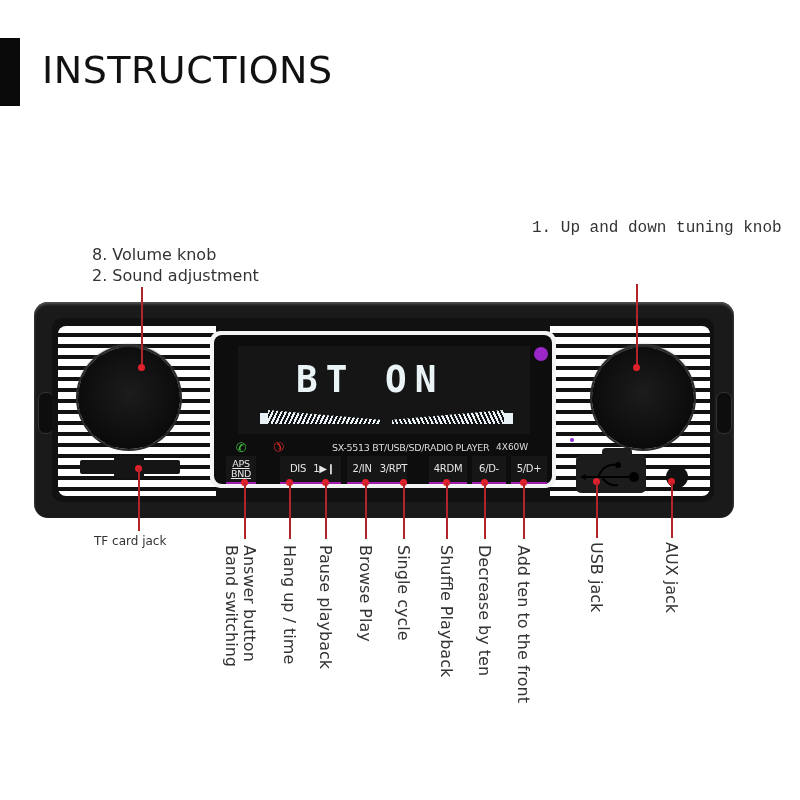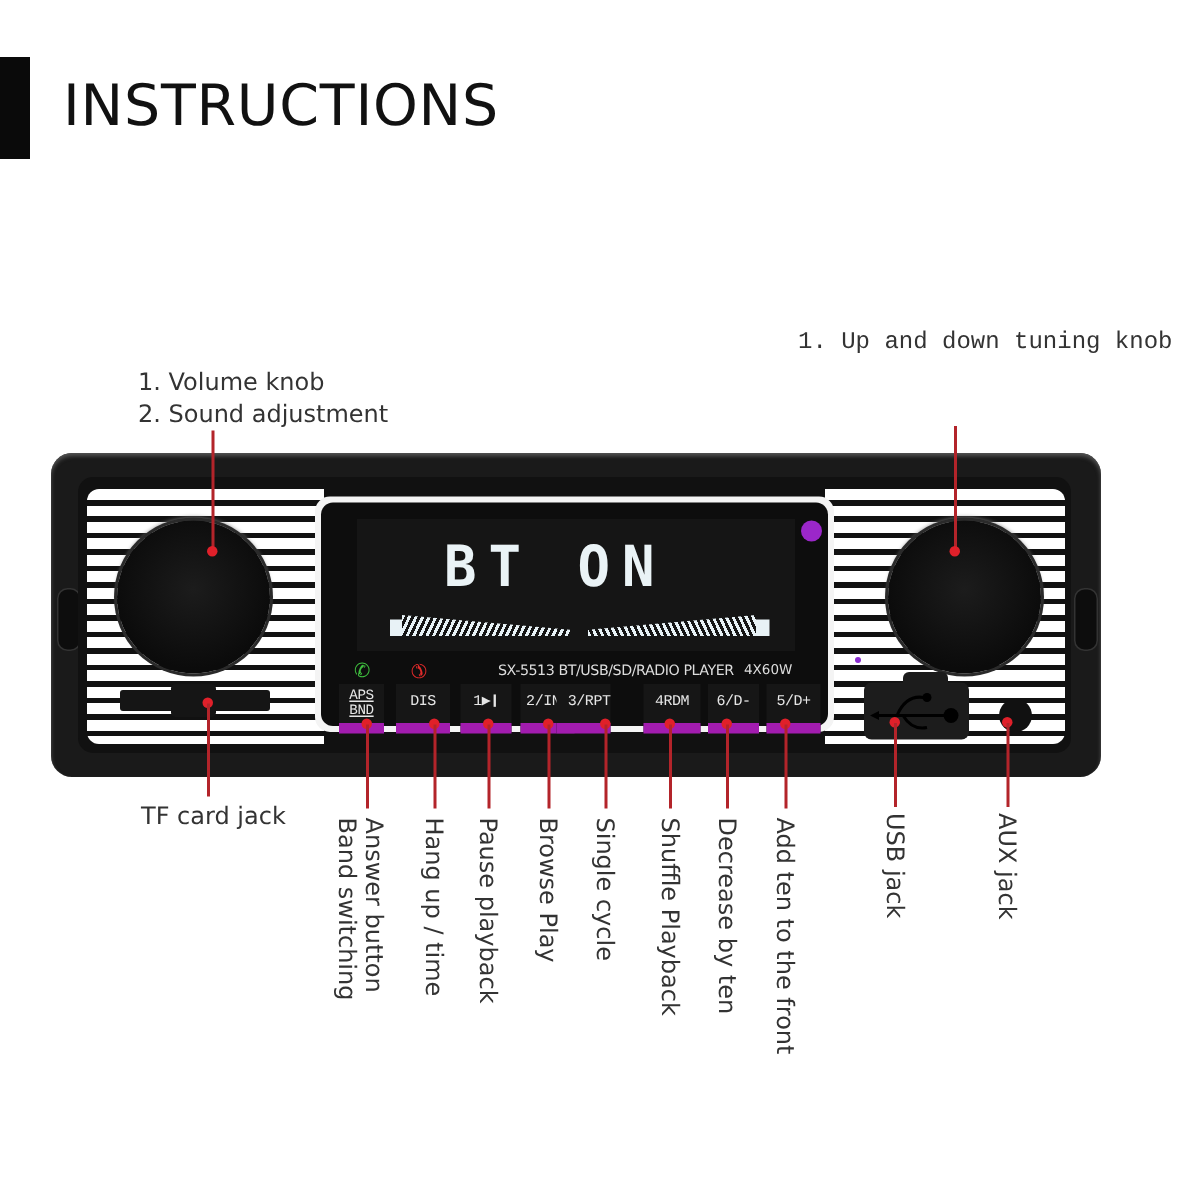--- a/index.html
+++ b/index.html
@@ -35,35 +35,35 @@
   .eq-cap-r { left:504px; top:413px; width:9px; height:11px; background:#e8f2f6; }
   .purple-led { left:534px; top:347px; width:14px; height:14px; border-radius:50%; background:#9b27c9; }
   .purple-dot { left:570px; top:438px; width:4px; height:4px; border-radius:50%; background:#8a2bd0; }
 
   .phone { font-size:13px; line-height:13px; }
   .phone-green { left:236px; top:441px; color:#3fbf3f; }
   .phone-red { left:273px; top:440px; color:#e02a2a; }
   .model-text { left:332px; top:442px; font-size:9.5px; color:#ddd; letter-spacing:-0.3px; white-space:nowrap; }
   .power-text { left:496px; top:442px; font-size:9px; color:#ddd; white-space:nowrap; }
 
-  .btn { top:456px; height:26px; background:#161616; border-bottom:7px solid #a21caf; color:#e6e6e6; font-size:10px; text-align:center; line-height:26px; white-space:nowrap; letter-spacing:-0.3px;font-family:Liberation Mono, monospace; }
+  .btn { top:456px; height:26px; background:#161616; border-bottom:2px solid #a21caf; color:#e6e6e6; font-size:10px; text-align:center; line-height:26px; white-space:nowrap; letter-spacing:-0.3px; }
   .btn-aps { line-height:10px; padding-top:3px; height:23px; font-size:9.5px; }
   .btn-aps span { display:block; text-decoration:underline; }
 
   .vlabel { writing-mode:vertical-rl; font-size:16px; color:#333; white-space:nowrap; line-height:18px; }
-  .hlabel { font-size:16px; color:#333; white-space:nowrap; }
+  .hlabel { font-size:12px; color:#333; white-space:nowrap; }
 </style>
 </head>
 <body>
 
 <div class="abs title-bar"></div>
 <div class="abs title">INSTRUCTIONS</div>
 
 <div class="abs note" style="left:92px; top:244px;">
-  <div>1. Volume knob</div>
+  <div>8. Volume knob</div>
   <div>2. Sound adjustment</div>
 </div>
 
 <div class="abs note" style="left:532px; top:218px;font-family:Liberation Mono, monospace;">
   <div>1. Up and down tuning knob</div>
 </div>
 
 <div class="abs unit"></div>
 <div class="abs side-tab" style="left:38px; top:392px;"></div>
 <div class="abs side-tab" style="left:716px; top:392px;"></div>
@@ -103,21 +103,21 @@
 
 <div class="abs phone phone-green">✆</div>
 <div class="abs phone phone-red" style="transform:rotate(135deg);">✆</div>
 <div class="abs model-text">SX-5513  BT/USB/SD/RADIO PLAYER</div>
 <div class="abs power-text">4X60W</div>
 
 <div class="abs btn btn-aps" style="left:226px; width:30px;">
   <span>APS</span>
   <span>BND</span>
 </div>
-<div class="abs btn" style="left:264px; width:36px;">DIS</div>
+<div class="abs btn" style="left:280px; width:36px;">DIS</div>
 <div class="abs btn" style="left:307px; width:34px;">1▶❙</div>
 <div class="abs btn" style="left:347px; width:36px;">2/INT</div>
 <div class="abs btn" style="left:371px; width:36px;text-align:right;">3/RPT</div>
 <div class="abs btn" style="left:429px; width:38px;">4RDM</div>
 <div class="abs btn" style="left:472px; width:34px;">6/D-</div>
 <div class="abs btn" style="left:511px; width:36px;">5/D+</div>
 
 <div class="abs leader" style="left:141px; top:287px; height:80px;"></div>
 <div class="abs dot" style="left:138px; top:364px;"></div>
 <div class="abs leader" style="left:636px; top:284px; height:83px;"></div>

